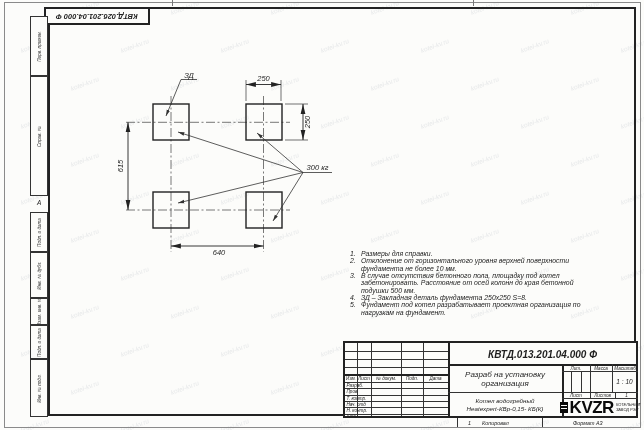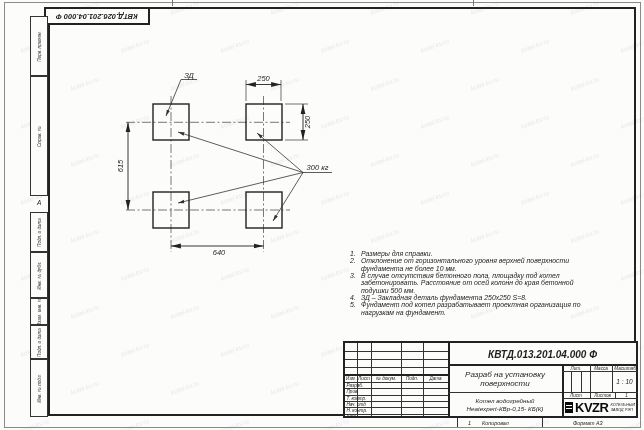--- a/index.html
+++ b/index.html
@@ -30,21 +30,21 @@
   #titleblock .hline{height:1px;}
   #titleblock .vline{width:1px;}
   #titleblock .thick{background:#222;}
   .tb-label{position:absolute;font-size:4.6px;font-style:italic;color:#222;white-space:nowrap;}
   .tb-center{text-align:center;}
   #tb-designation{left:103px;top:0;width:189px;height:22px;display:flex;align-items:center;justify-content:center;font-size:10px;font-weight:bold;font-style:italic;white-space:nowrap;}
   #tb-title{left:103px;top:21px;width:114px;height:29px;display:flex;flex-direction:column;align-items:center;justify-content:center;font-size:8px;font-style:italic;line-height:9px;text-align:center;}
   #tb-product{left:103px;top:49px;width:114px;height:25px;display:flex;flex-direction:column;align-items:center;justify-content:center;font-size:6.2px;font-style:italic;line-height:7.2px;text-align:center;}
   #tb-scale{left:267px;top:28px;width:25px;height:21px;display:flex;align-items:center;justify-content:center;font-size:6.5px;font-style:italic;}
   #tb-logo{left:218px;top:55px;width:74px;height:19px;display:flex;align-items:center;justify-content:center;gap:2px;}
-  #kvzr-text{font-size:13px;font-weight:900;letter-spacing:-0.5px;color:#0a0a0a;font-family:"Liberation Sans",sans-serif;}
+  #kvzr-text{font-size:17px;font-weight:900;letter-spacing:-0.5px;color:#0a0a0a;font-family:"Liberation Sans",sans-serif;}
   #kvzr-sub{font-size:3.9px;line-height:4.4px;color:#222;font-style:italic;text-transform:uppercase;}
   #kvzr-icon{width:8px;height:11px;background:#0a0a0a;position:relative;flex:0 0 8px;}
   #kvzr-icon:before{content:"";position:absolute;left:1px;top:2.5px;width:6px;height:1.2px;background:#fcfcfa;box-shadow:0 3px 0 #fcfcfa;}
   
   .footer-text{font-size:5.4px;font-style:italic;color:#222;white-space:nowrap;}
   .footer-div{width:1px;background:#333;top:418px;height:9px;}
 </style>
 </head>
 <body>
 
@@ -302,21 +302,21 @@
     <div class="tb-label" style="left:1.5px;top:40px;">Разраб.</div>
     <div class="tb-label" style="left:1.5px;top:46.3px;">Пров.</div>
     <div class="tb-label" style="left:1.5px;top:52.7px;">Т. контр.</div>
     <div class="tb-label" style="left:1.5px;top:59px;">Нач. отд</div>
     <div class="tb-label" style="left:1.5px;top:65.3px;">Н. контр.</div>
     <div class="tb-label" style="left:1.5px;top:71.3px;">Утв.</div>
 
     <div class="abs" id="tb-designation">КВТД.013.201.04.000 Ф</div>
     <div class="abs" id="tb-title">
       <span>Разраб на установку</span>
-      <span>поверхности</span>
+      <span>организация</span>
     </div>
     <div class="abs" id="tb-product">
       <span>Котел водогрейный</span>
       <span>Heatexpert-КВр-0,15- КБ(К)</span>
     </div>
 
     <div class="tb-label tb-center" style="left:217px;top:22.5px;width:28px;">Лит.</div>
     <div class="tb-label tb-center" style="left:245px;top:22.5px;width:22px;">Масса</div>
     <div class="tb-label tb-center" style="left:267px;top:22.5px;width:26px;">Масштаб</div>
     <div class="abs" id="tb-scale">1 : 10</div>

